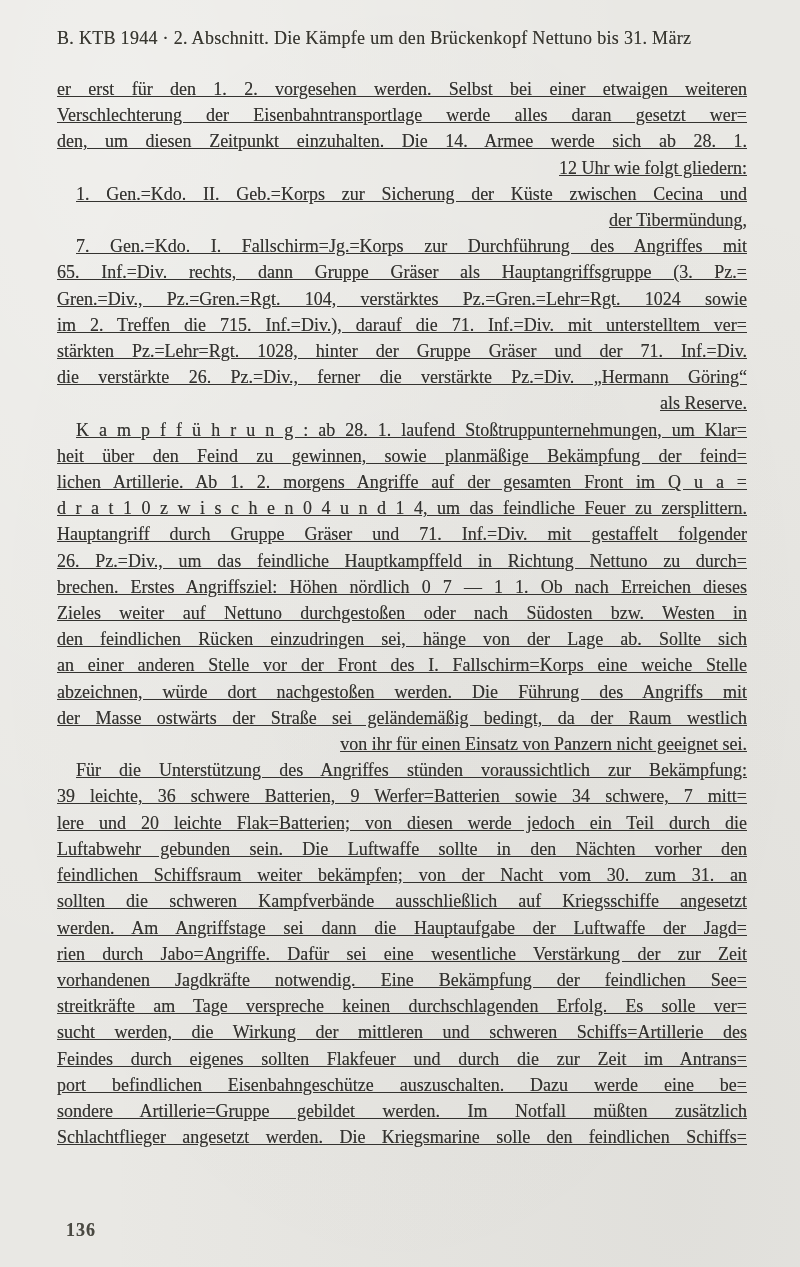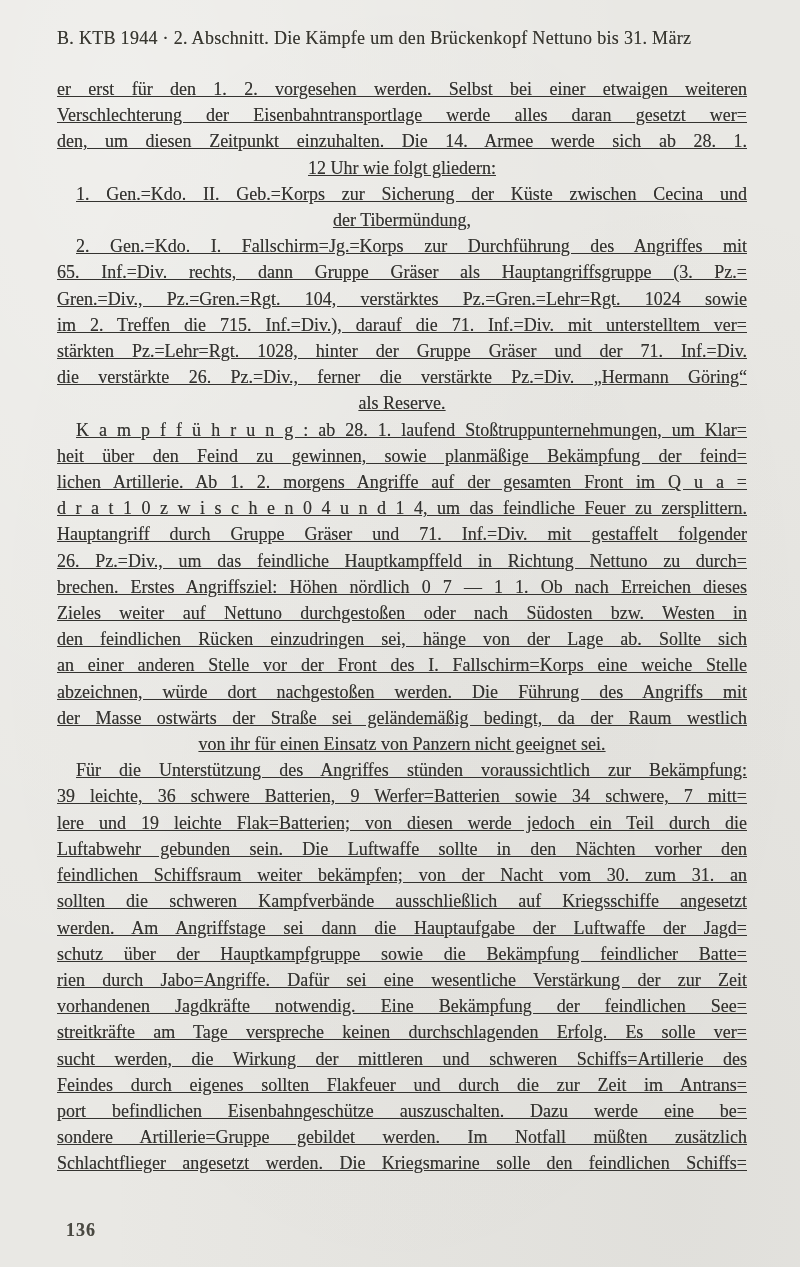--- a/index.html
+++ b/index.html
@@ -39,21 +39,21 @@
     top: 76px;
     width: 690px;
     font-size: 18px;
     line-height: 26.2px;
     overflow: hidden;
     text-shadow: 0 0 0.5px rgba(52,51,48,0.55);
   }
   .para { margin: 0; padding: 0; text-decoration: underline; }
   .line {
     white-space: nowrap;
-    text-align: center;
+    text-align: right;
   }
   .line.jl {
     text-align: justify;
     text-align-last: justify;
     text-justify: inter-word;
   }
   .line.ind { padding-left: 19px; }
   .page-number {
     position: absolute;
     left: 66px;
@@ -76,21 +76,21 @@
         <div class="line jl">er erst für den 1. 2. vorgesehen werden. Selbst bei einer etwaigen weiteren</div>
         <div class="line jl">Verschlechterung der Eisenbahntransportlage werde alles daran gesetzt wer=</div>
         <div class="line jl">den, um diesen Zeitpunkt einzuhalten. Die 14. Armee werde sich ab 28. 1.</div>
         <div class="line">12 Uhr wie folgt gliedern:</div>
       </div>
       <div class="para">
         <div class="line jl ind">1. Gen.=Kdo. II. Geb.=Korps zur Sicherung der Küste zwischen Cecina und</div>
         <div class="line">der Tibermündung,</div>
       </div>
       <div class="para">
-        <div class="line jl ind">2. Gen.=Kdo. I. Fallschirm=Jg.=Korps zur Durchführung des Angriffes mit</div>
+        <div class="line jl ind">7. Gen.=Kdo. I. Fallschirm=Jg.=Korps zur Durchführung des Angriffes mit</div>
         <div class="line jl">65. Inf.=Div. rechts, dann Gruppe Gräser als Hauptangriffsgruppe (3. Pz.=</div>
         <div class="line jl">Gren.=Div., Pz.=Gren.=Rgt. 104, verstärktes Pz.=Gren.=Lehr=Rgt. 1024 sowie</div>
         <div class="line jl">im 2. Treffen die 715. Inf.=Div.), darauf die 71. Inf.=Div. mit unterstelltem ver=</div>
         <div class="line jl">stärkten Pz.=Lehr=Rgt. 1028, hinter der Gruppe Gräser und der 71. Inf.=Div.</div>
         <div class="line jl">die verstärkte 26. Pz.=Div., ferner die verstärkte Pz.=Div. „Hermann Göring“</div>
         <div class="line">als Reserve.</div>
       </div>
       <div class="para">
         <div class="line jl ind">K&nbsp;a&nbsp;m&nbsp;p&nbsp;f&nbsp;f&nbsp;ü&nbsp;h&nbsp;r&nbsp;u&nbsp;n&nbsp;g&nbsp;: ab 28. 1. laufend Stoßtruppunternehmungen, um Klar=</div>
         <div class="line jl">heit über den Feind zu gewinnen, sowie planmäßige Bekämpfung der feind=</div>
@@ -102,26 +102,25 @@
         <div class="line jl">Zieles weiter auf Nettuno durchgestoßen oder nach Südosten bzw. Westen in</div>
         <div class="line jl">den feindlichen Rücken einzudringen sei, hänge von der Lage ab. Sollte sich</div>
         <div class="line jl">an einer anderen Stelle vor der Front des I. Fallschirm=Korps eine weiche Stelle</div>
         <div class="line jl">abzeichnen, würde dort nachgestoßen werden. Die Führung des Angriffs mit</div>
         <div class="line jl">der Masse ostwärts der Straße sei geländemäßig bedingt, da der Raum westlich</div>
         <div class="line">von ihr für einen Einsatz von Panzern nicht geeignet sei.</div>
       </div>
       <div class="para">
         <div class="line jl ind">Für die Unterstützung des Angriffes stünden voraussichtlich zur Bekämpfung:</div>
         <div class="line jl">39 leichte, 36 schwere Batterien, 9 Werfer=Batterien sowie 34 schwere, 7 mitt=</div>
-        <div class="line jl">lere und 19 leichte Flak=Batterien; von diesen werde jedoch ein Teil durch die</div>
+        <div class="line jl">lere und 20 leichte Flak=Batterien; von diesen werde jedoch ein Teil durch die</div>
         <div class="line jl">Luftabwehr gebunden sein. Die Luftwaffe sollte in den Nächten vorher den</div>
         <div class="line jl">feindlichen Schiffsraum weiter bekämpfen; von der Nacht vom 30. zum 31. an</div>
         <div class="line jl">sollten die schweren Kampfverbände ausschließlich auf Kriegsschiffe angesetzt</div>
         <div class="line jl">werden. Am Angriffstage sei dann die Hauptaufgabe der Luftwaffe der Jagd=</div>
-        <div class="line jl">schutz über der Hauptkampfgruppe sowie die Bekämpfung feindlicher Batte=</div>
         <div class="line jl">rien durch Jabo=Angriffe. Dafür sei eine wesentliche Verstärkung der zur Zeit</div>
         <div class="line jl">vorhandenen Jagdkräfte notwendig. Eine Bekämpfung der feindlichen See=</div>
         <div class="line jl">streitkräfte am Tage verspreche keinen durchschlagenden Erfolg. Es solle ver=</div>
         <div class="line jl">sucht werden, die Wirkung der mittleren und schweren Schiffs=Artillerie des</div>
         <div class="line jl">Feindes durch eigenes sollten Flakfeuer und durch die zur Zeit im Antrans=</div>
         <div class="line jl">port befindlichen Eisenbahngeschütze auszuschalten. Dazu werde eine be=</div>
         <div class="line jl">sondere Artillerie=Gruppe gebildet werden. Im Notfall müßten zusätzlich</div>
         <div class="line jl">Schlachtflieger angesetzt werden. Die Kriegsmarine solle den feindlichen Schiffs=</div>
       </div>
     </div>

